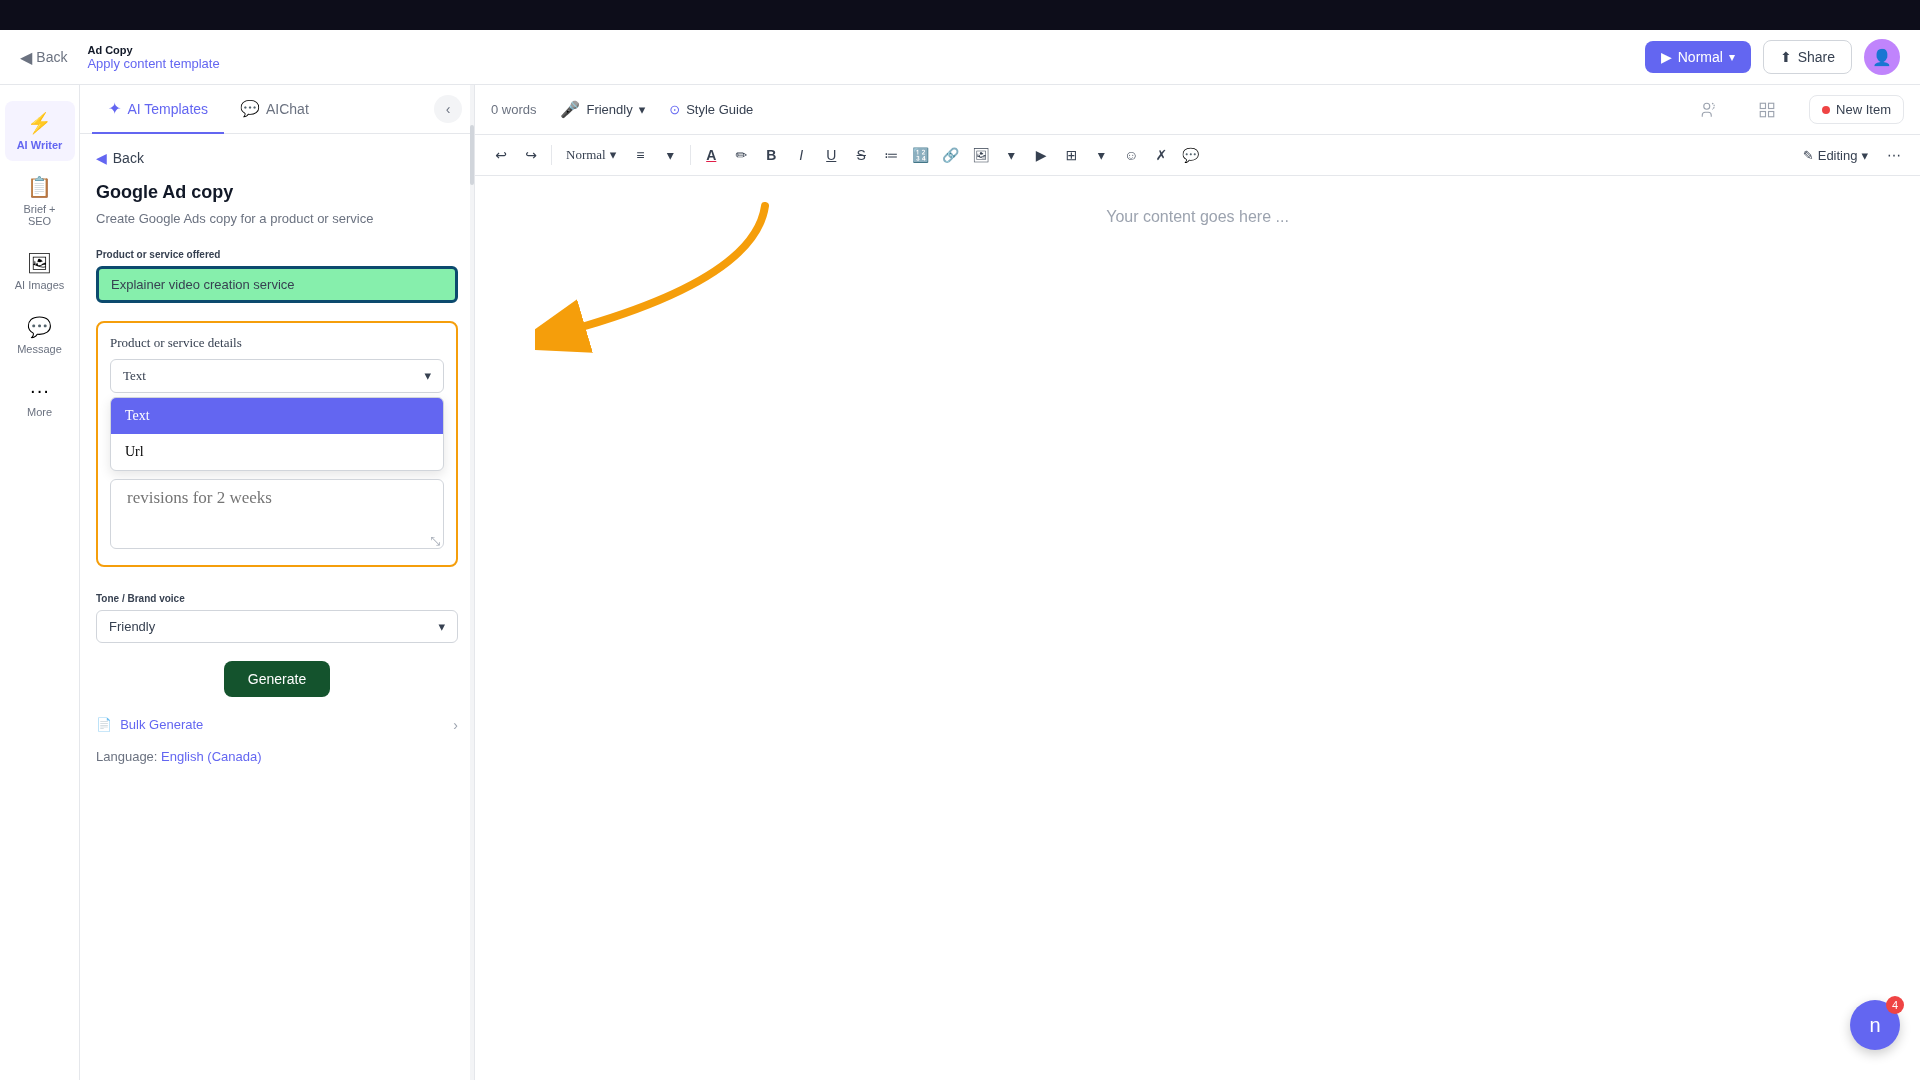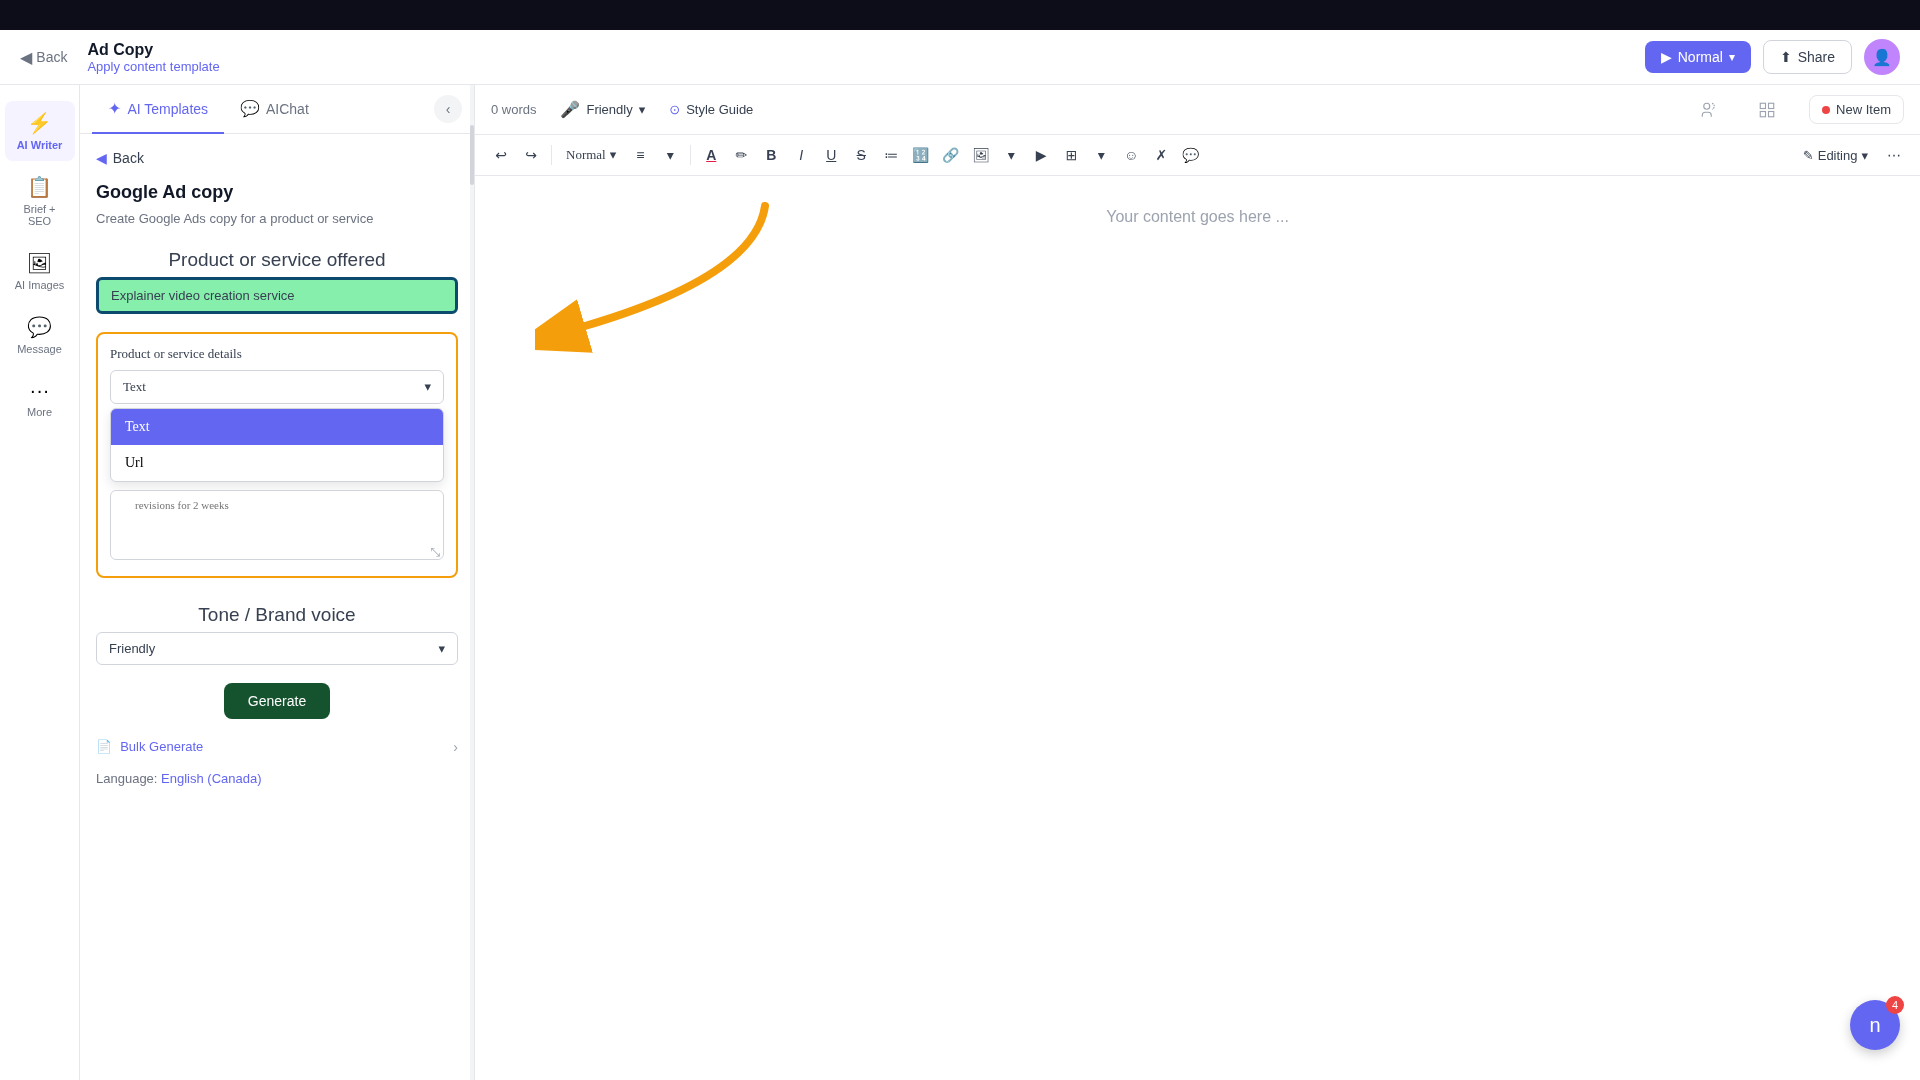--- a/index.html
+++ b/index.html
@@ -19,21 +19,21 @@
       display: flex;
       align-items: center;
       gap: 4px;
       color: #6b7280;
       font-size: 14px;
       cursor: pointer;
       margin-right: 20px;
     }
     .back-btn .arrow { font-size: 16px; }
     .title-section { flex: 1; }
-    .title-section h1 { font-size: 16px; font-weight: 600; color: #111827; }
+    .title-section h1 { font-size: 11px; font-weight: 600; color: #111827; }
     .title-section .subtitle { font-size: 13px; color: #6366f1; cursor: pointer; }
     .top-actions { display: flex; align-items: center; gap: 12px; }
     .publish-btn {
       background: #6366f1;
       color: #fff;
       border: none;
       border-radius: 8px;
       padding: 8px 16px;
       font-size: 14px;
       font-weight: 500;
@@ -159,21 +159,21 @@
       color: #374151;
       font-size: 14px;
       cursor: pointer;
       margin-bottom: 16px;
     }
     .back-link .arrow { color: #6366f1; }
     .template-title { font-size: 18px; font-weight: 600; color: #111827; margin-bottom: 6px; }
     .template-desc { font-size: 13px; color: #6b7280; margin-bottom: 20px; line-height: 1.5; }
 
     .form-group { margin-bottom: 18px; }
-    .form-label { font-size: 19px; font-weight: 400; color: #374151; margin-bottom: 6px; display: block; text-align: center; }
+    .form-label { font-size: 10px; font-weight: 700; color: #374151; margin-bottom: 6px; display: block; }
     .form-input {
       width: 100%;
       padding: 8px 12px;
       border: 3px solid #0c4a6e;
       border-radius: 6px;
       font-size: 13px;
       color: #374151;
       background: #86efac;
     }
 
@@ -213,24 +213,24 @@
       cursor: pointer;
     }
     .dropdown-option.selected {
       background: #6366f1;
       color: #fff;
     }
 
     .textarea-wrapper { position: relative; }
     .form-textarea {
       width: 100%;
-      padding: 8px 24px;
+      padding: 8px 16px;
       border: 1px solid #d1d5db;
       border-radius: 6px;
-      font-size: 11px;
+      font-size: 17px;
       color: #374151;
       background: #fff;
       resize: none;
       height: 70px;
       font-family: inherit;
     }
     .resize-handle {
       position: absolute;
       bottom: 4px;
       right: 4px;

